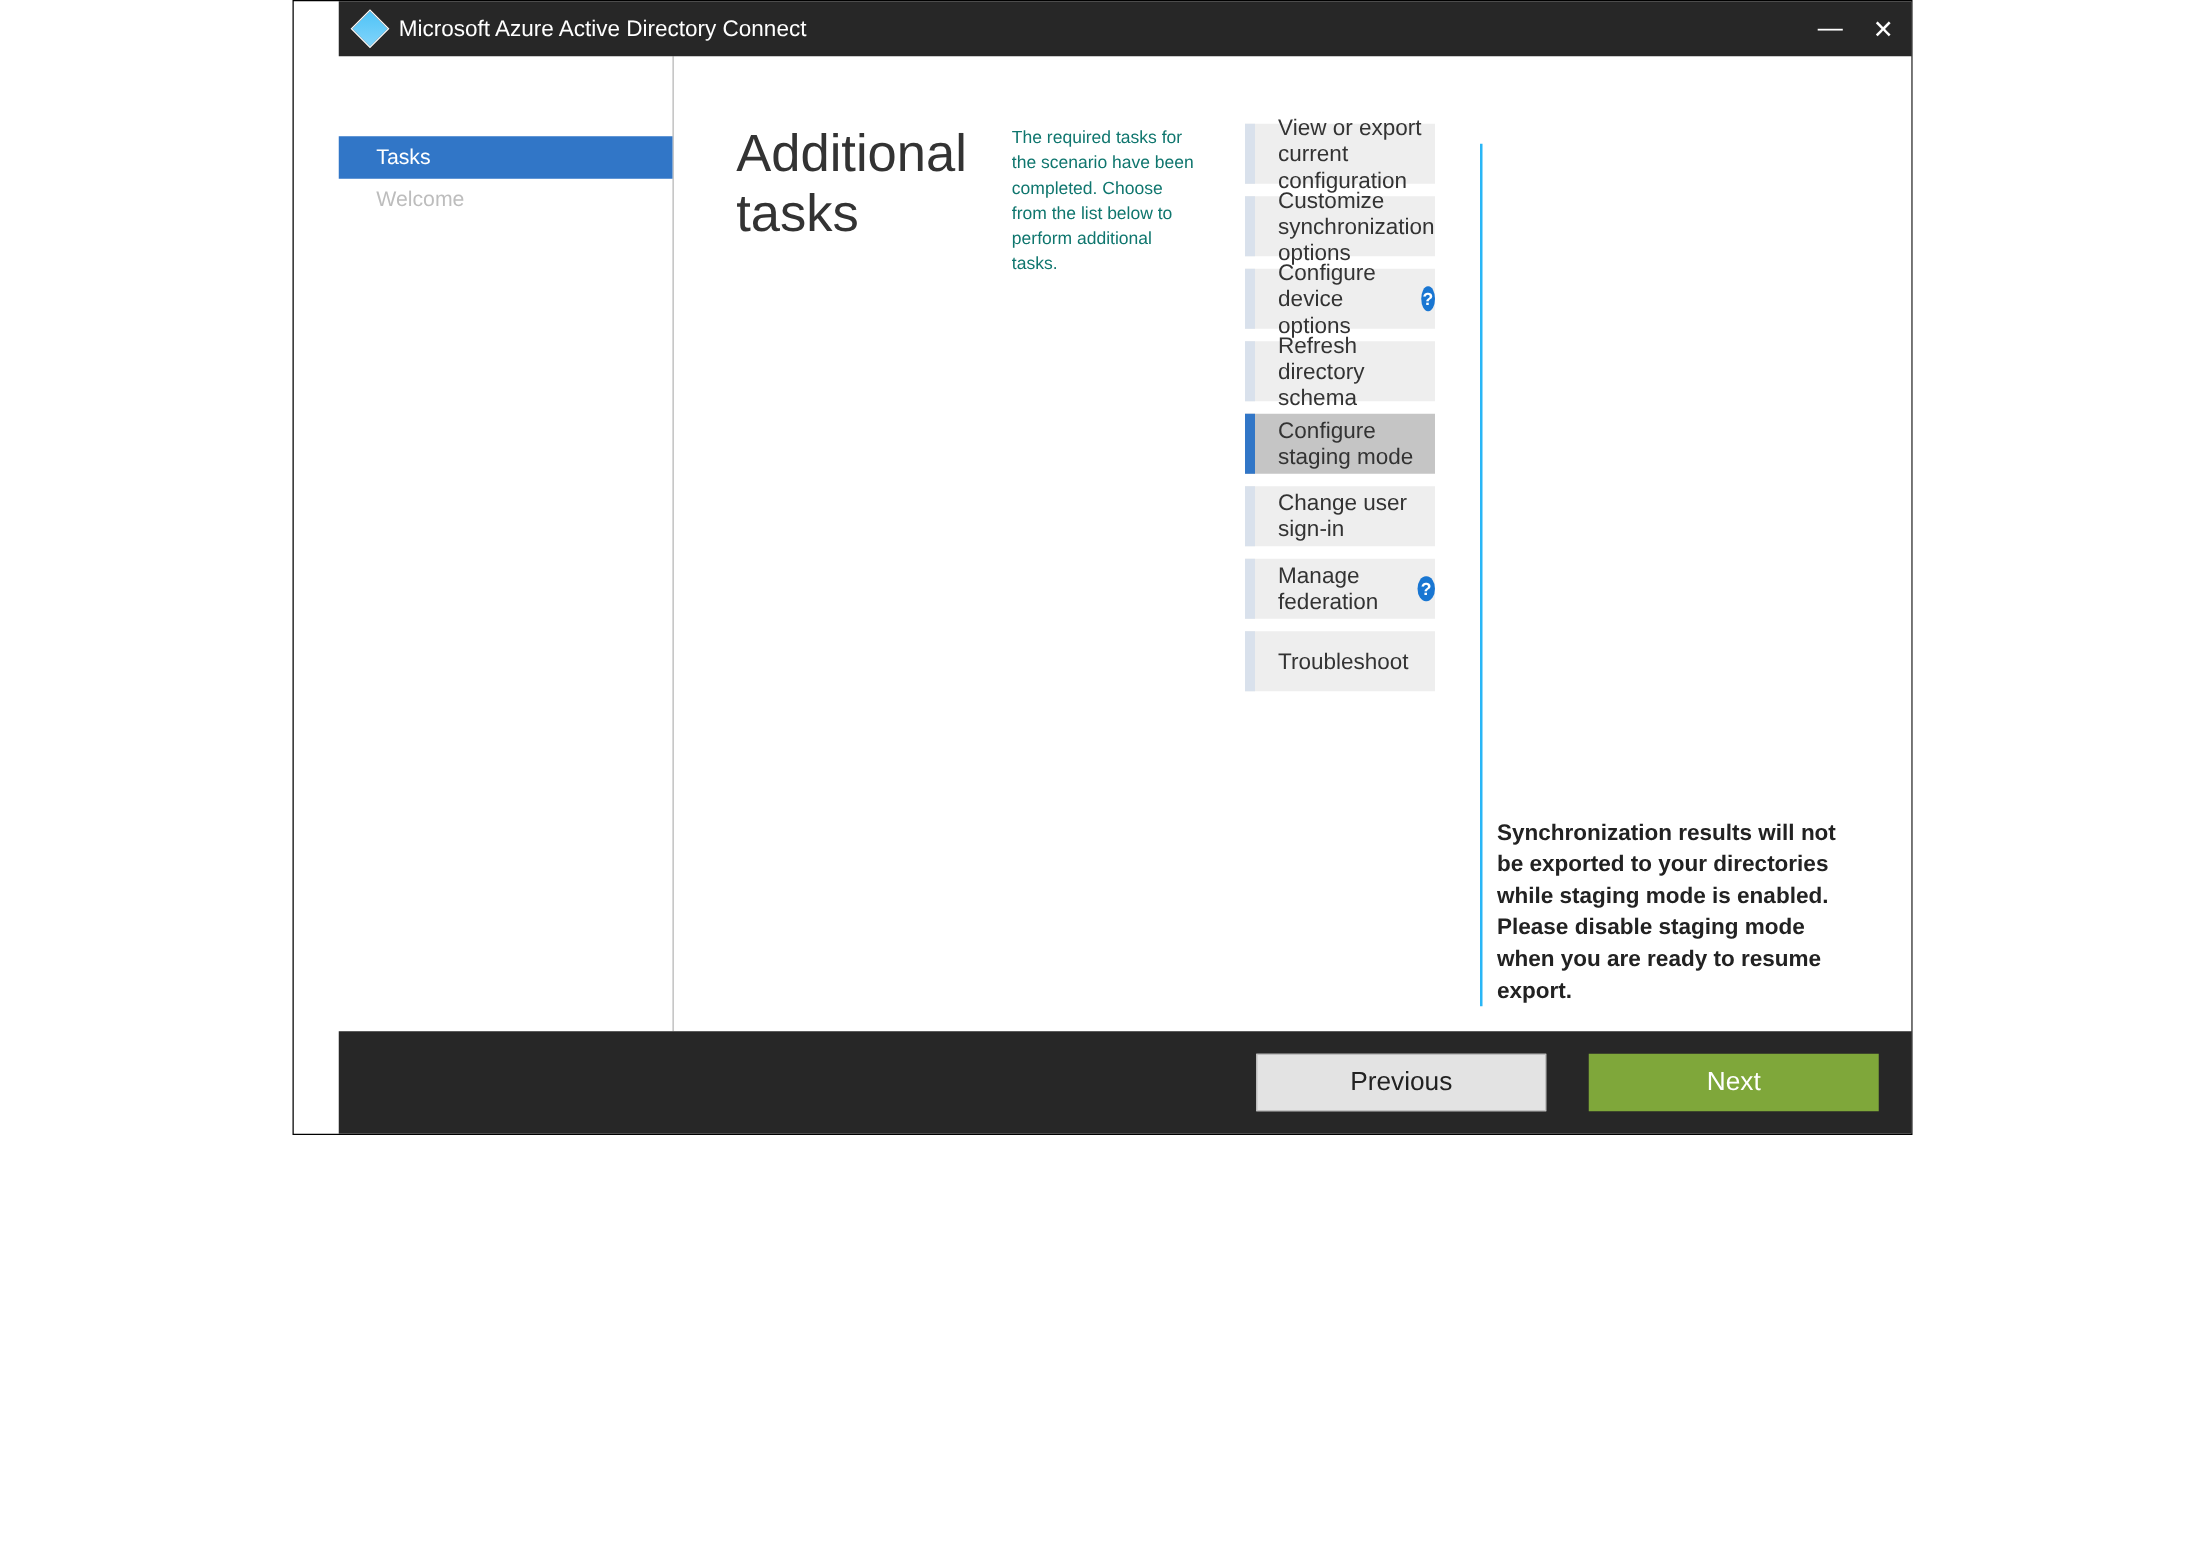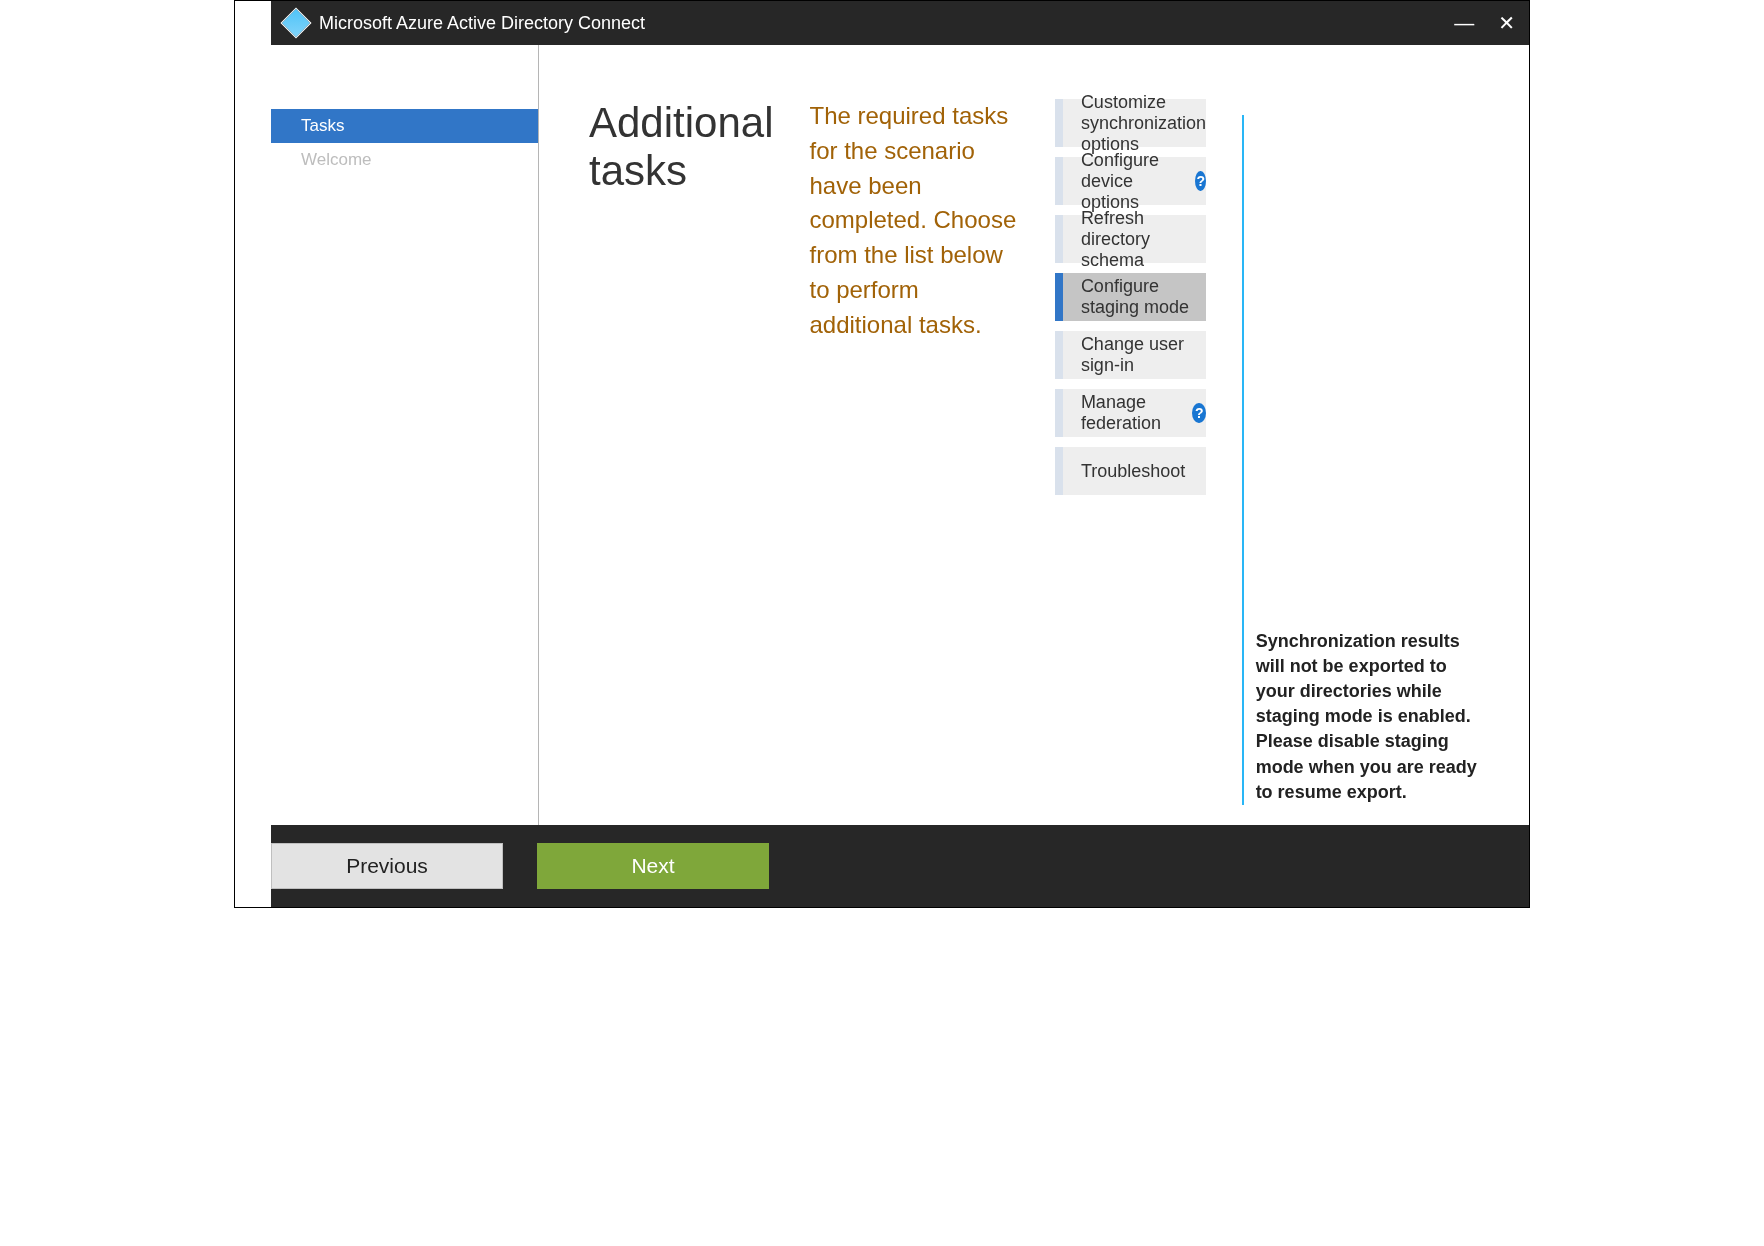--- a/index.html
+++ b/index.html
@@ -86,22 +86,22 @@
     display: flex;
     gap: 36px;
   }
   .main h1 {
     font-size: 42px;
     font-weight: 300;
     margin: 0 0 28px 0;
     color: #333;
   }
   .main .subtitle {
-    font-size: 24px;
-    color: #a16207;
+    font-size: 14px;
+    color: #0f766e;
     margin-bottom: 12px;
     line-height: 1.45;
   }
   .tasks {
     display: flex;
     flex-direction: column;
     gap: 10px;
   }
   .task {
     background: #eeeeee;
@@ -155,21 +155,21 @@
   .notice .ntext {
     font-size: 18px;
     font-weight: 700;
     color: #222;
     line-height: 1.4;
   }
   .footer {
     background: #272727;
     height: 82px;
     display: flex;
-    justify-content: flex-start;
+    justify-content: flex-end;
     align-items: center;
     padding-right: 26px;
     gap: 34px;
   }
   .btn {
     height: 46px;
     width: 232px;
     font-size: 21px;
     display: flex;
     align-items: center;
@@ -212,20 +212,24 @@
       </div>
     </div>
 
     <div class="main">
       <h1>Additional tasks</h1>
       <div class="subtitle">The required tasks for the scenario have been completed. Choose from the list below to perform additional tasks.</div>
 
       <div class="tasks">
 
 
+        <div class="task">
+          <div class="bar"></div>
+          <span>View or export current configuration</span>
+        </div>
 
         <div class="task">
           <div class="bar"></div>
           <span>Customize synchronization options</span>
         </div>
 
         <div class="task">
           <div class="bar"></div>
           <span>Configure device options</span>
           <span class="help-icon">?</span>

